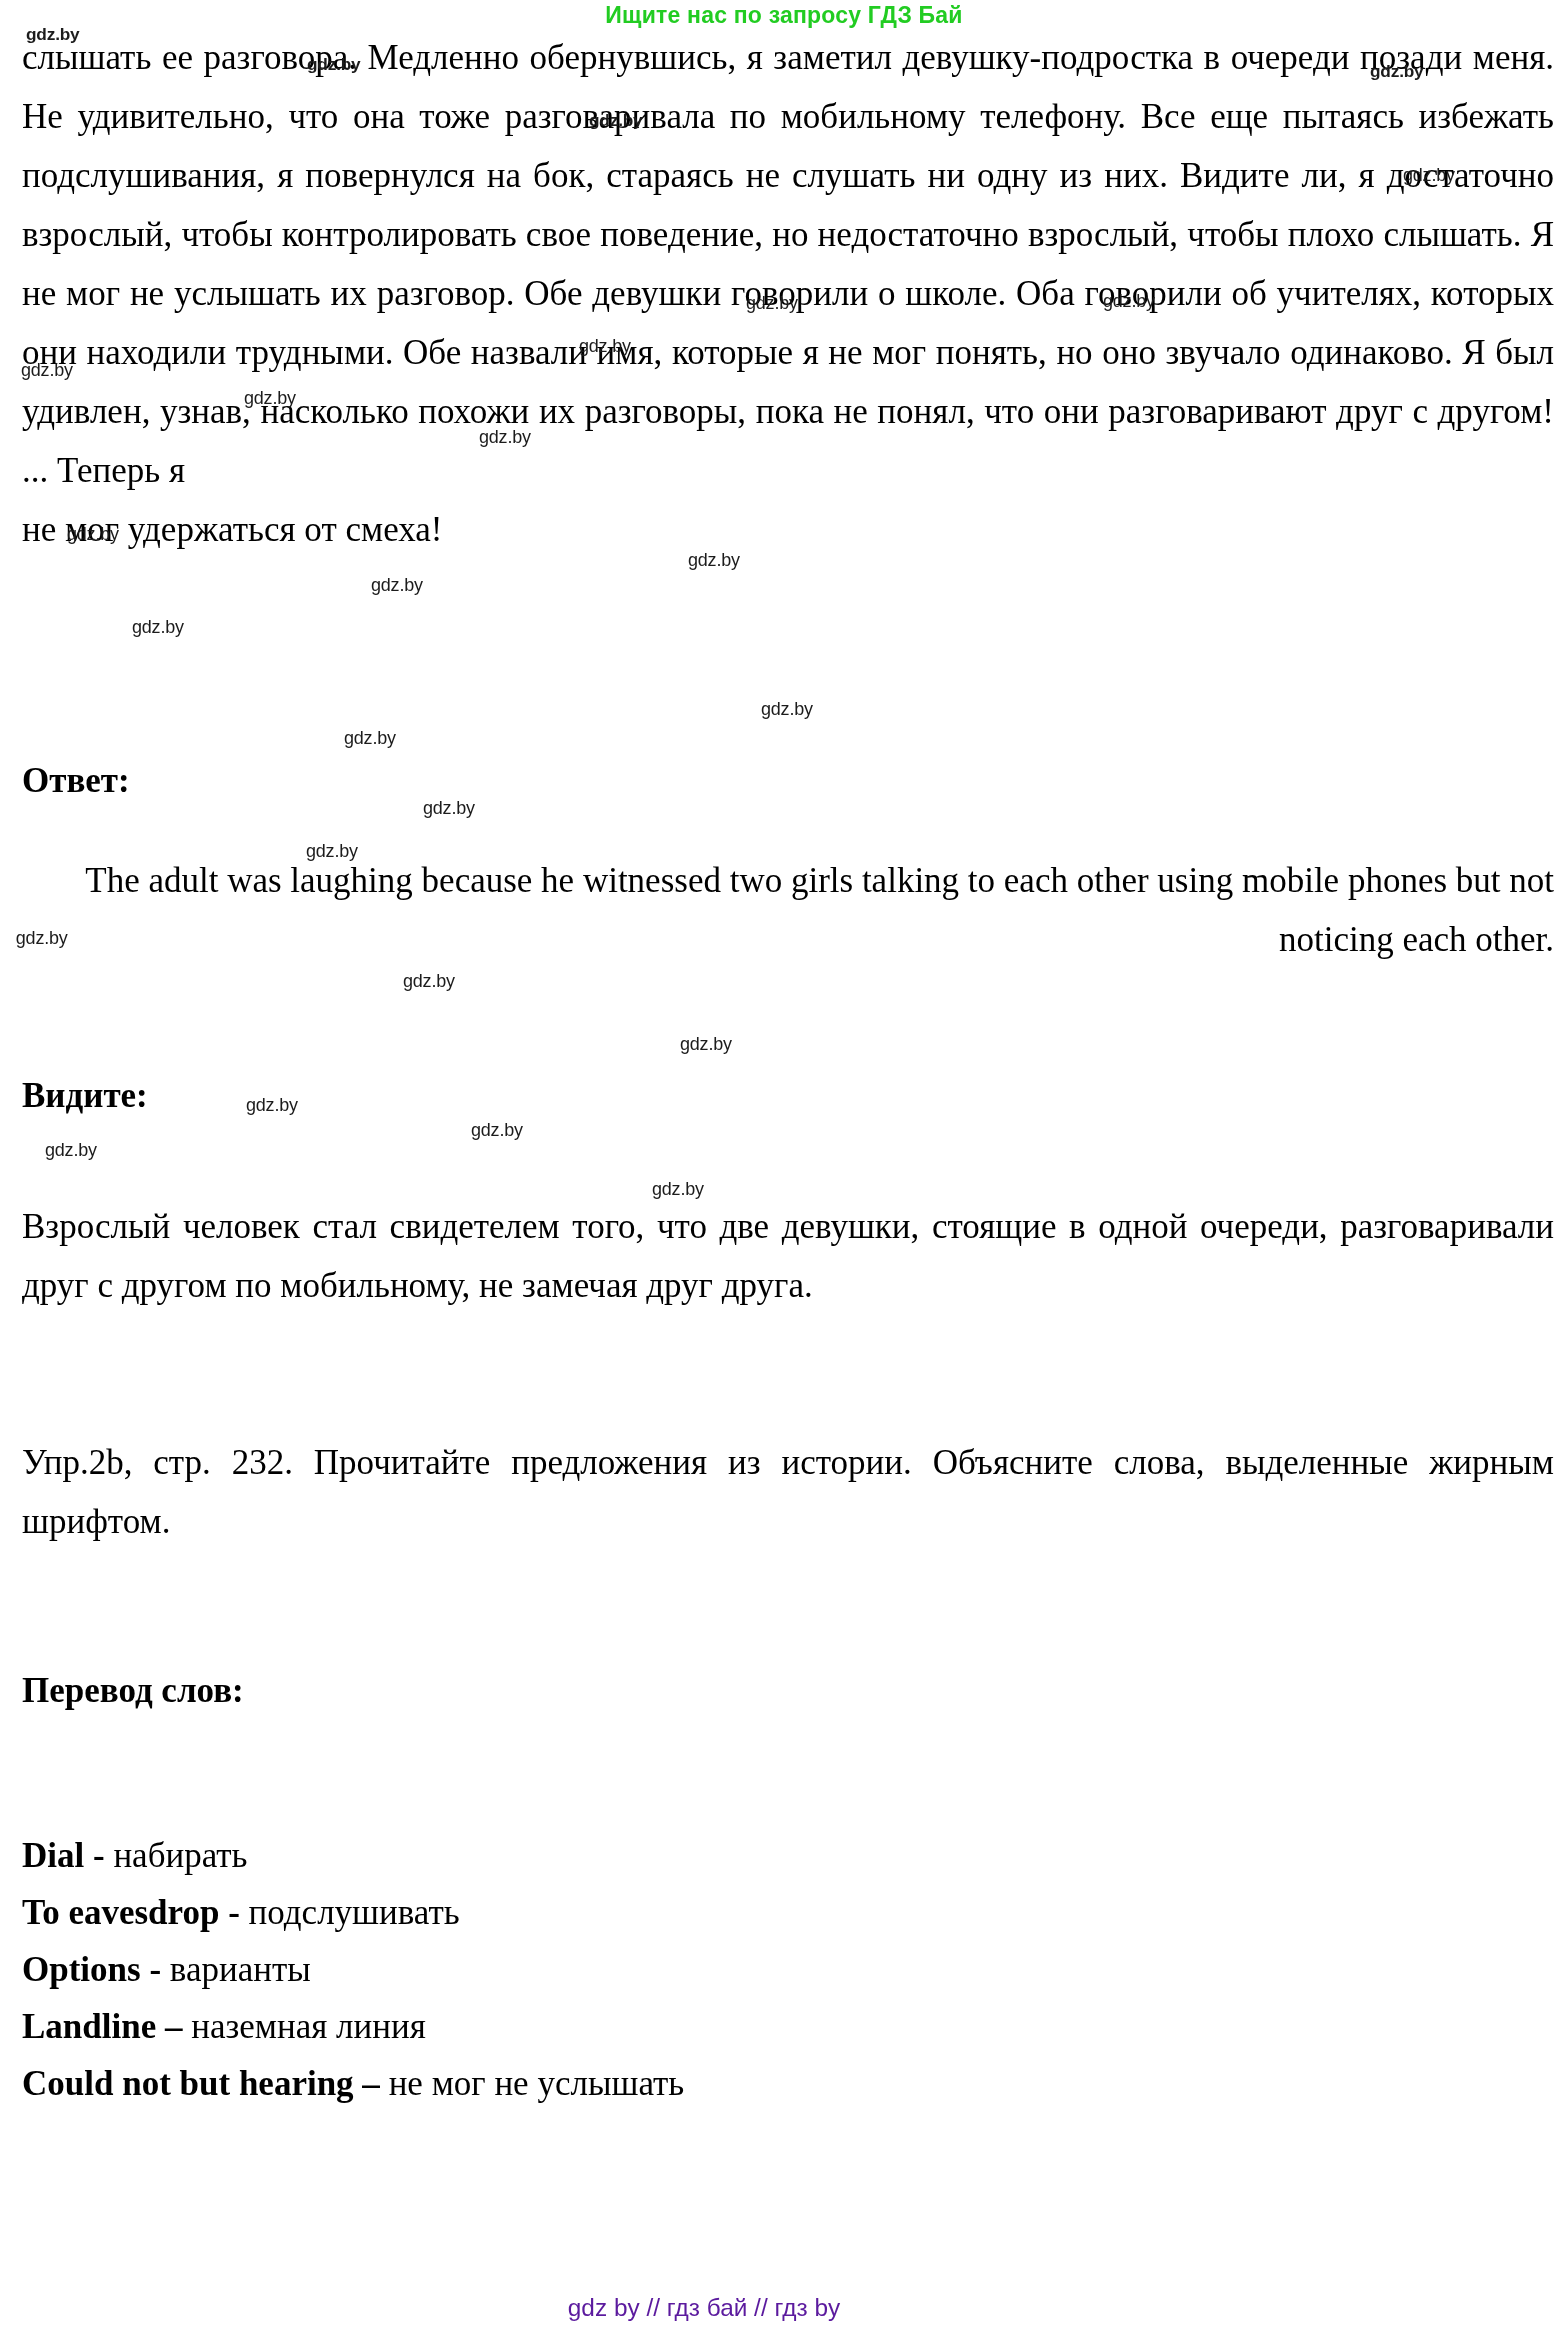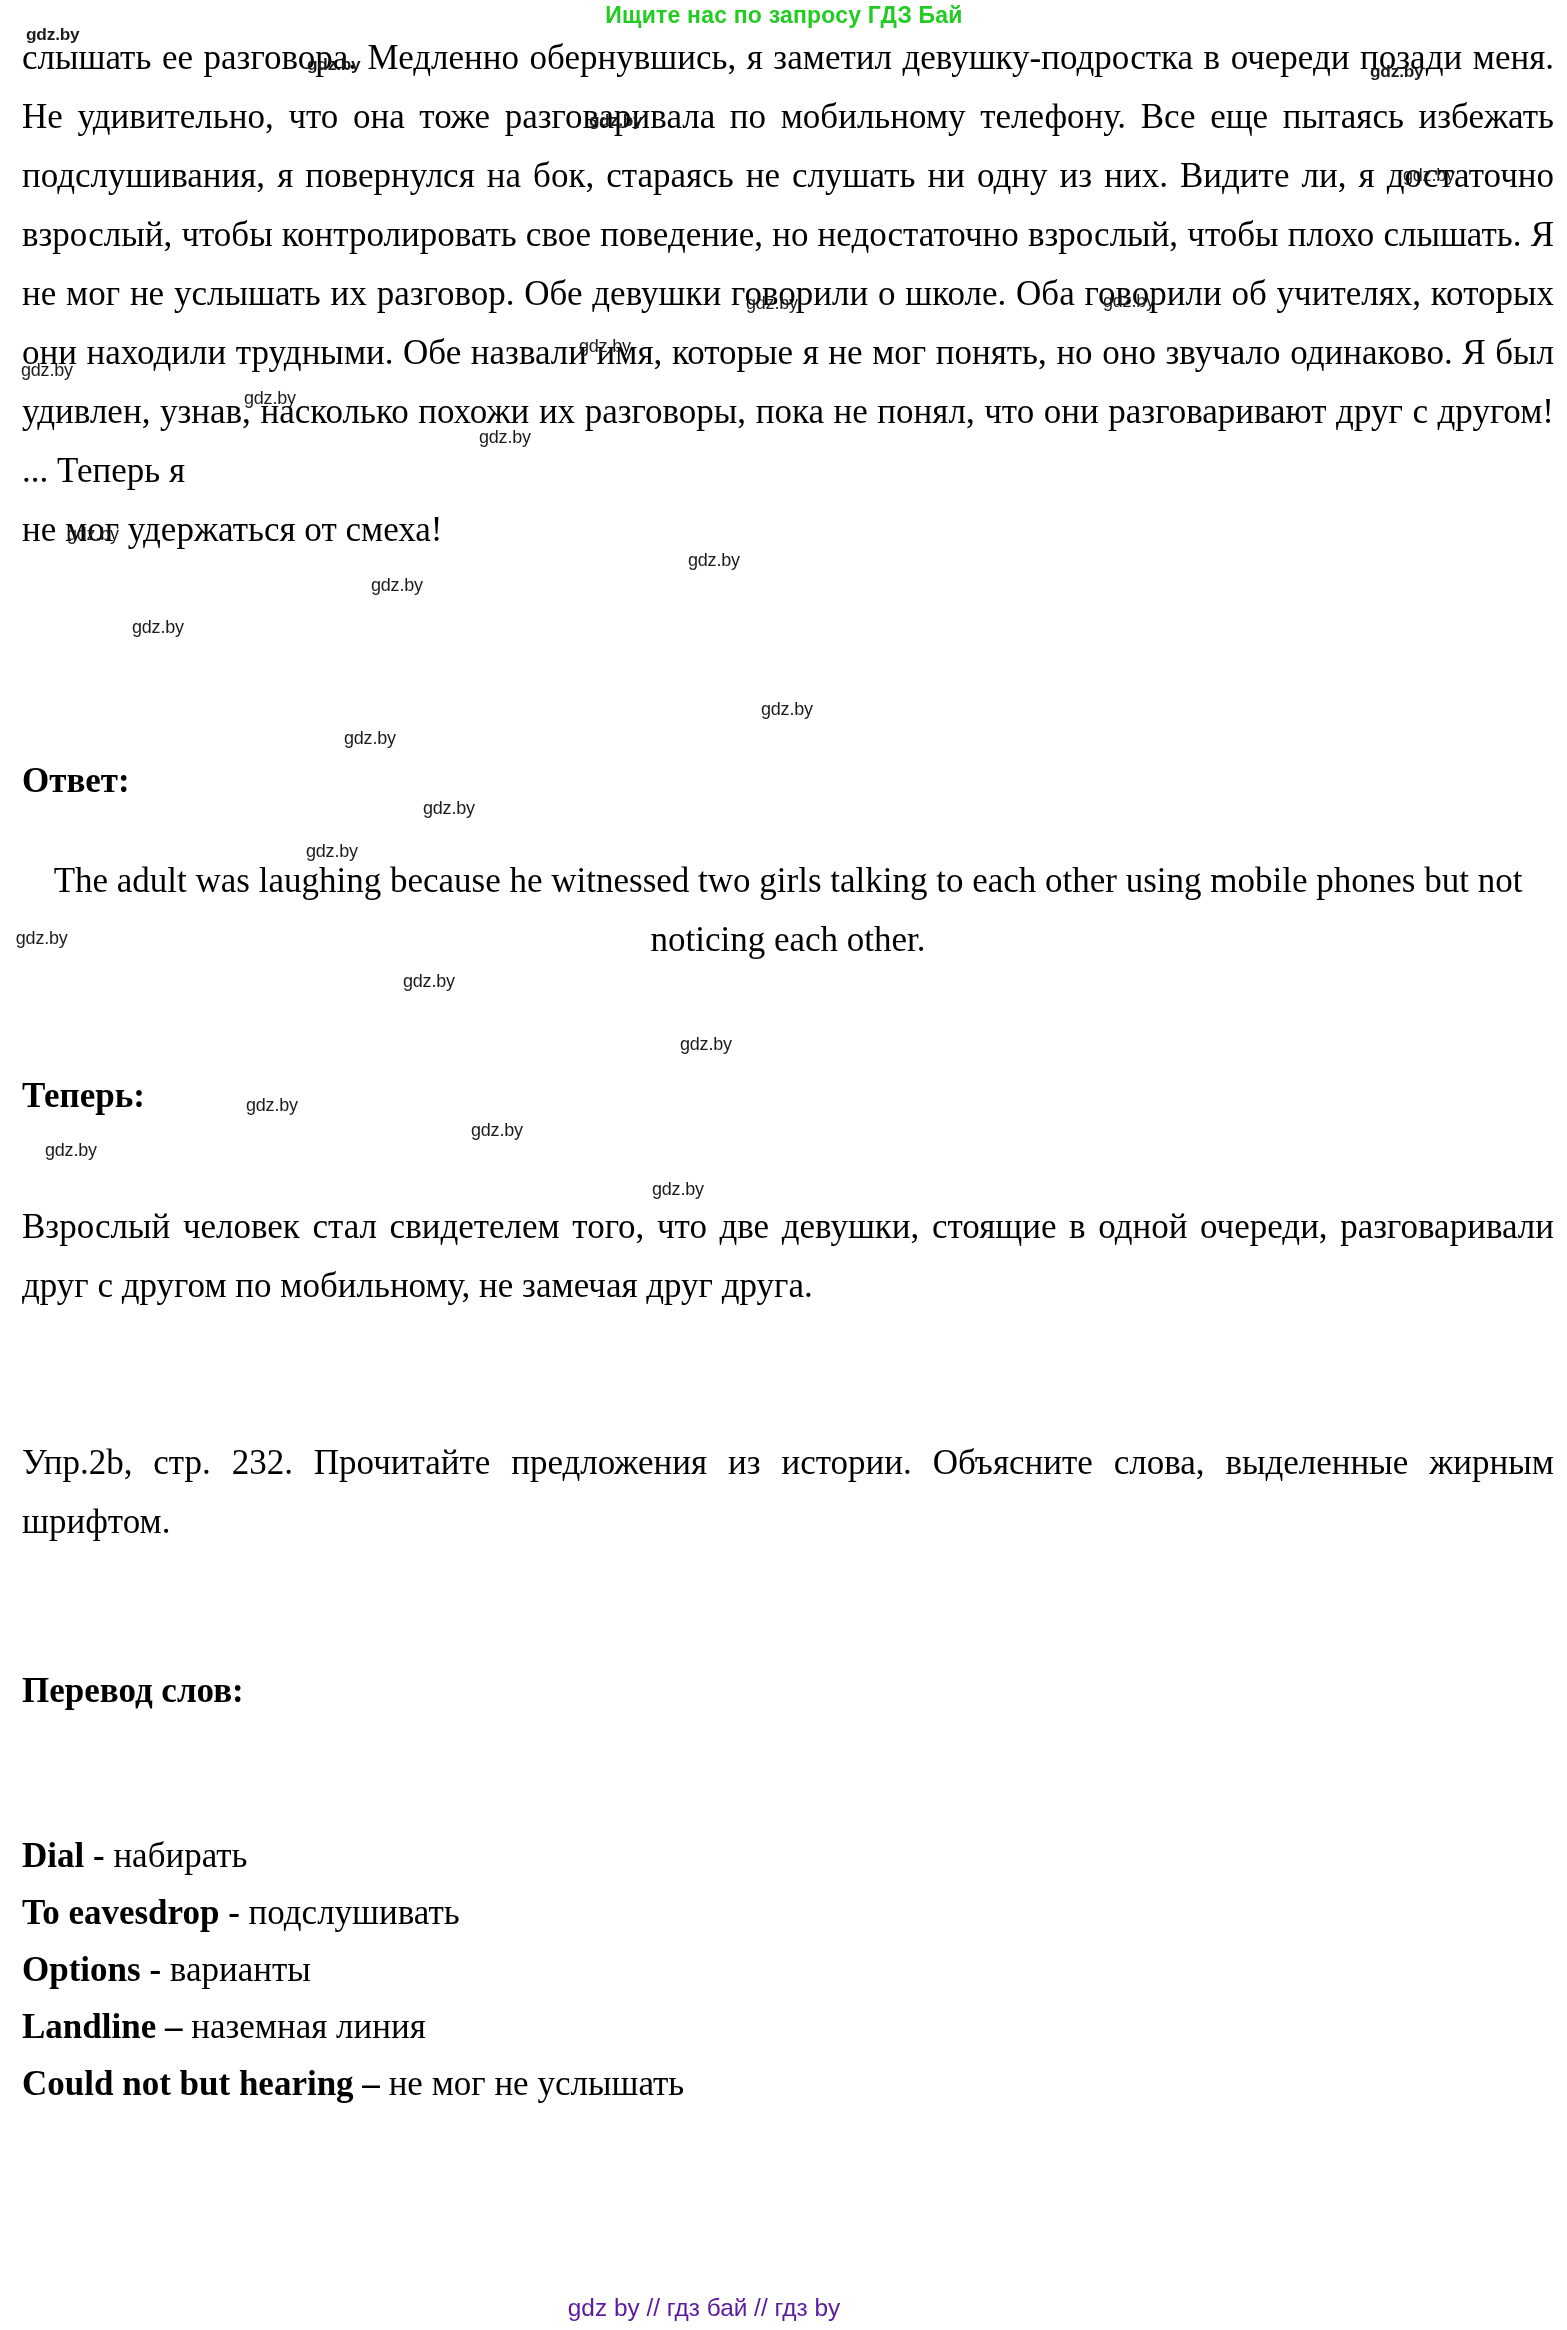--- a/index.html
+++ b/index.html
@@ -54,21 +54,21 @@
   .heading {
     font-size: 35px;
     font-weight: bold;
     line-height: 49px;
     margin: 0;
   }
 
   .eng {
     font-size: 35px;
     line-height: 59px;
-    text-align: center;
+    text-align: right;
     margin: 0;
   }
 
   
   .vocab {
     position: absolute;
     left: 22px;
     width: 1024px;
   }
   .vocab-row {
@@ -120,21 +120,21 @@
   </div>
 
   <div class="col" style="top:756px;">
     <p class="heading">Ответ:</p>
   </div>
   <div class="col" style="top:851px;">
     <p class="eng">The adult was laughing because he witnessed two girls talking to each other using mobile phones but not noticing each other.</p>
   </div>
 
   <div class="col" style="top:1071px;">
-    <p class="heading">Теперь:</p>
+    <p class="heading">Видите:</p>
   </div>
   <div class="col" style="top:1197px;">
     <p class="para">Взрослый человек стал свидетелем того, что две девушки, стоящие в одной очереди, разговаривали друг с другом по мобильному, не замечая друг друга.</p>
   </div>
 
   <div class="col" style="top:1433px;">
     <p class="para">Упр.2b, стр. 232. Прочитайте предложения из истории. Объясните слова, выделенные жирным шрифтом.</p>
   </div>
 
   <div class="col" style="top:1666px;">

